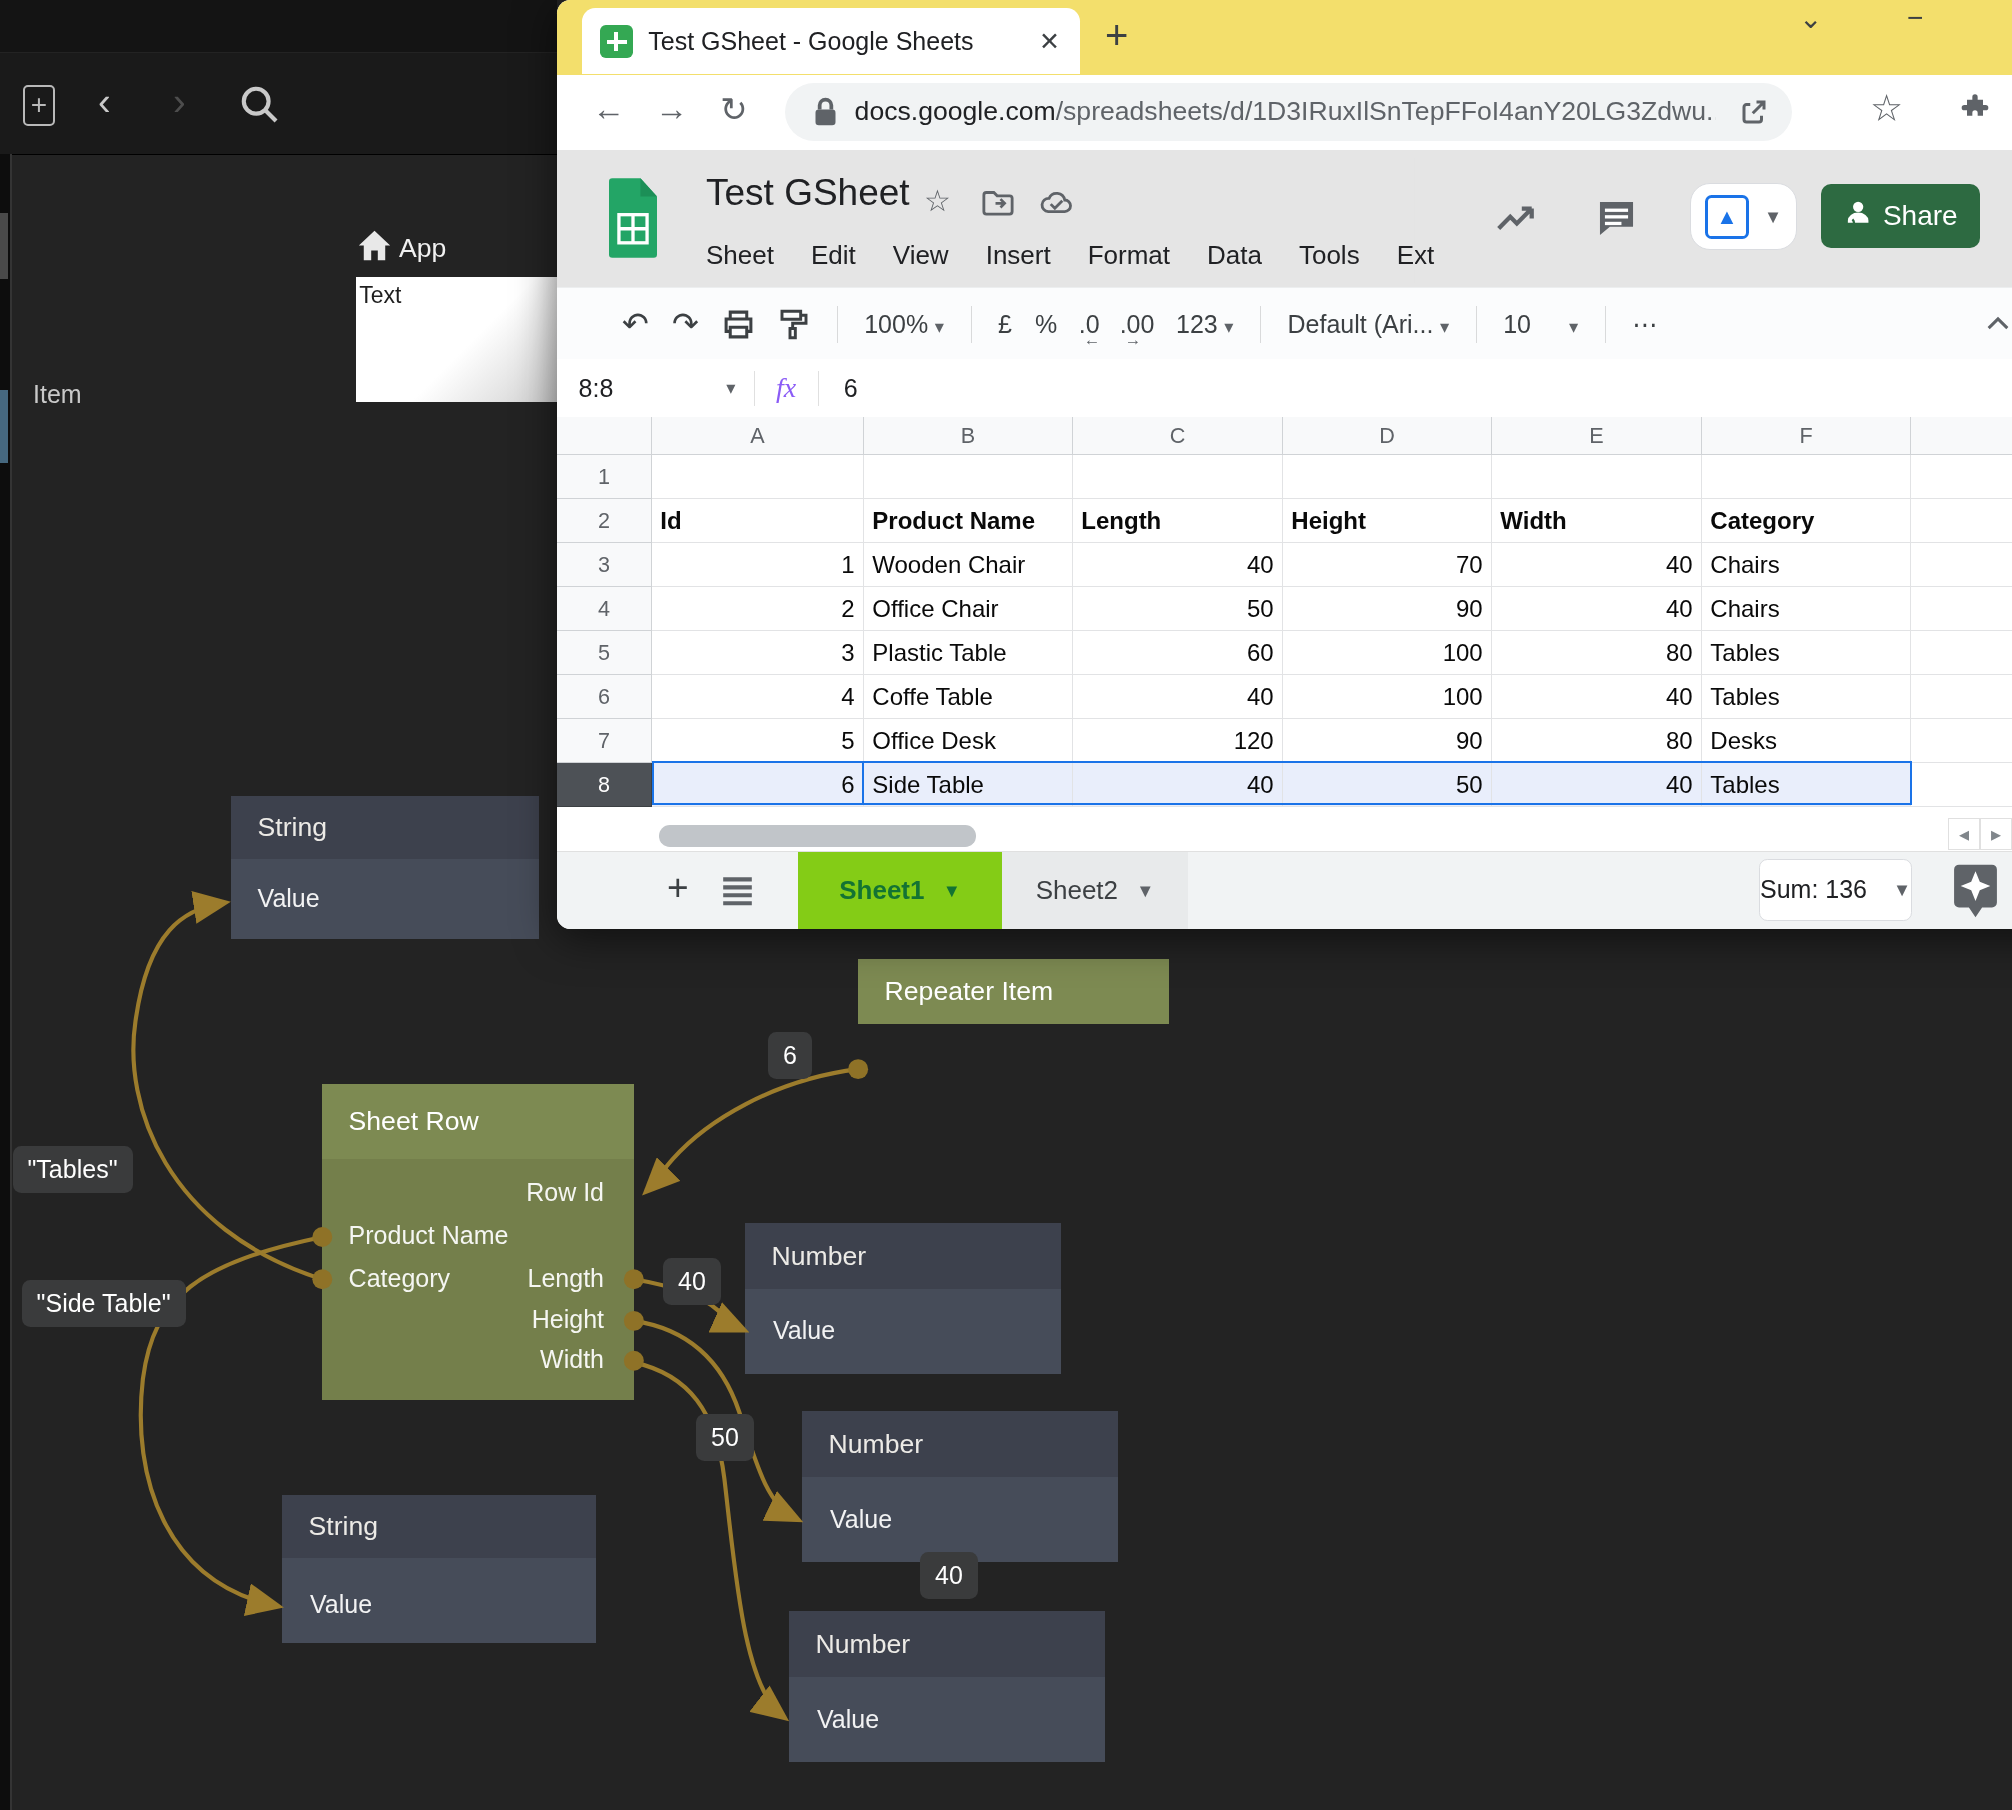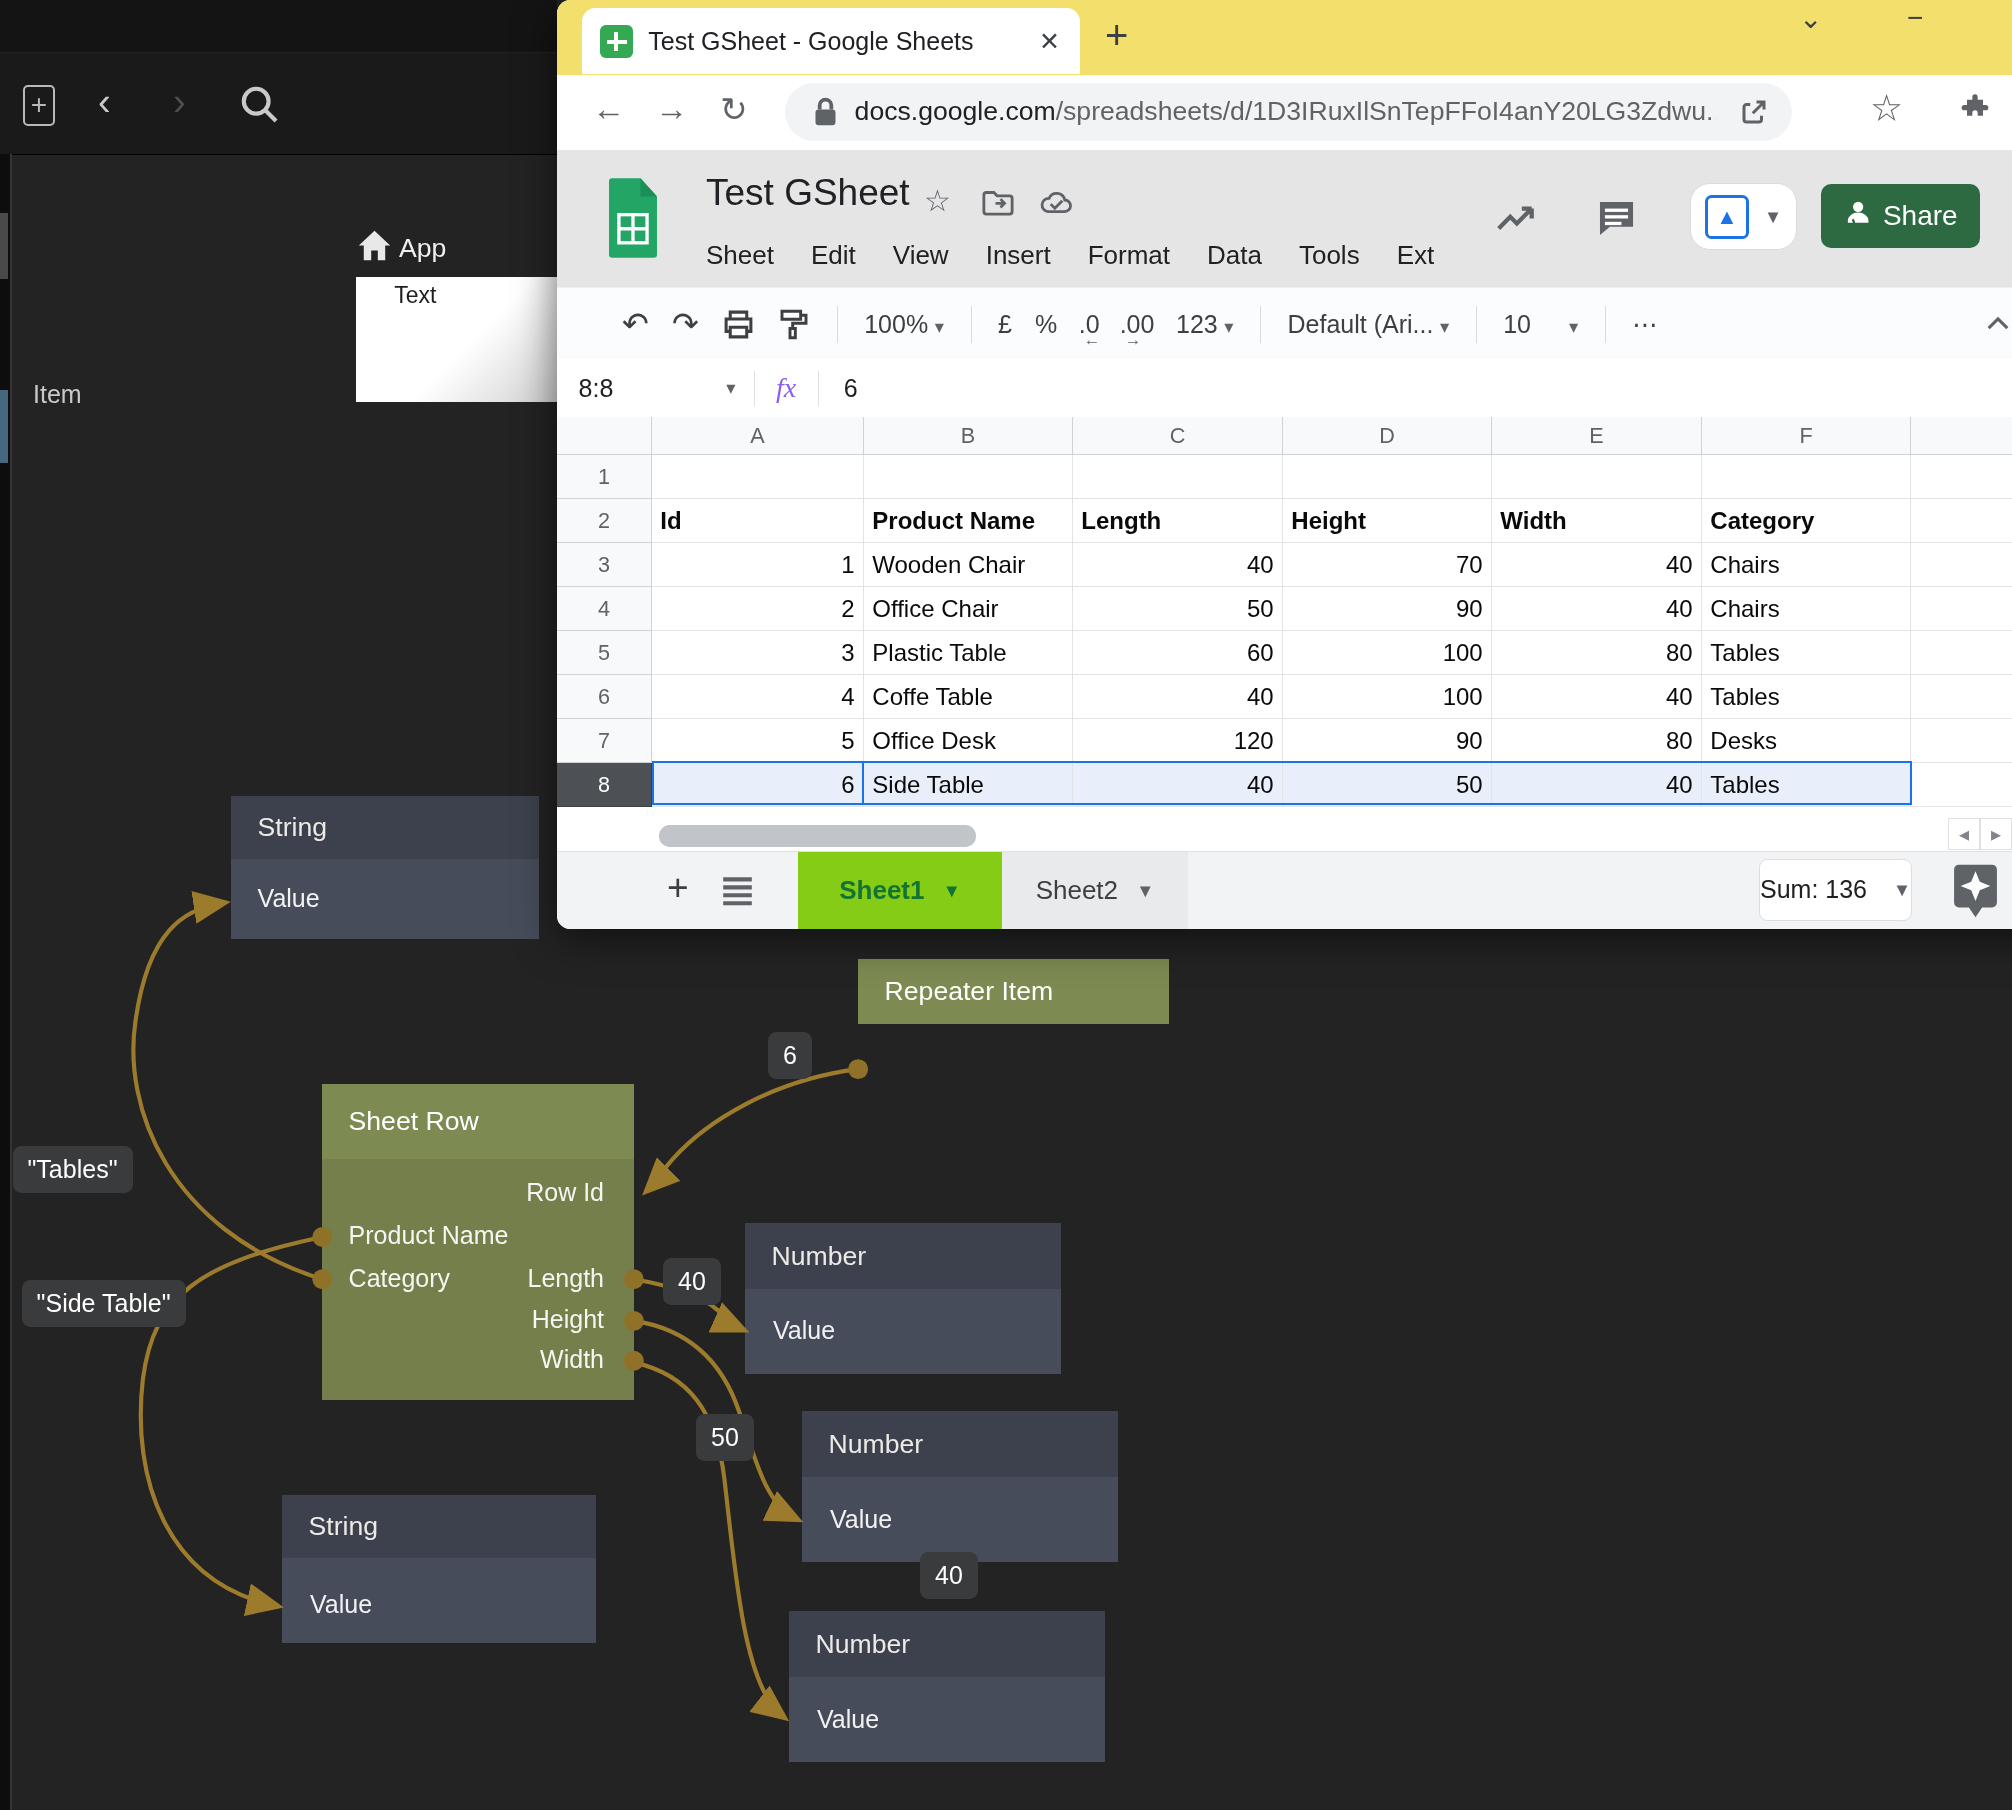--- a/index.html
+++ b/index.html
@@ -12,21 +12,21 @@
   .ed-leftcol{left:0;top:154px;width:10px;height:1657px;background:#0d0d0d;border-right:2.5px solid #343434;}
   .ed-accent-blue{left:0;top:390px;width:7.5px;height:73px;background:#46687f;}
   .ed-accent-gray{left:0;top:213px;width:7.5px;height:66px;background:#4a4a4a;}
   .ed-item{left:33px;top:380px;color:#c9c9c9;font-size:25px;}
   .tb-ic{color:#c9c9c9;font-size:38px;line-height:38px;}
   .plusbox{left:23px;top:85px;width:28px;height:37px;border:2.5px solid #b9b9b9;border-radius:5px;
            color:#b9b9b9;font-size:28px;text-align:center;line-height:35px;}
   .ed-app-home{left:357px;top:229px;}
   .ed-app-label{left:399px;top:233px;color:#f0f0f0;font-size:26.6px;}
   .ed-textbox{left:356px;top:277px;width:202px;height:125px;background:linear-gradient(135deg,#ffffff 55%,#cfcfcf);}
-  .ed-textbox span{position:absolute;left:3.3px;top:5px;color:#1f1f1f;font-size:23px;margin-left:35px;}
+  .ed-textbox span{position:absolute;left:3.3px;top:5px;color:#1f1f1f;font-size:23px;}
   
   .node{position:absolute;border-radius:2.5px;overflow:visible;z-index:2;}
   .node .hd{font-size:26.6px;color:#eceae6;padding-left:26.6px;display:flex;align-items:center;}
   .node .bd{position:relative;}
   .n-dark .hd{background:#3d414d;}
   .n-dark .bd{background:#464c59;}
   .n-green .hd{background:#7d8a52;color:#fff;}
   .n-green .bd{background:#747f4b;}
   .plabel{position:absolute;font-size:25px;color:rgba(255,255,255,.93);white-space:nowrap;}
   

